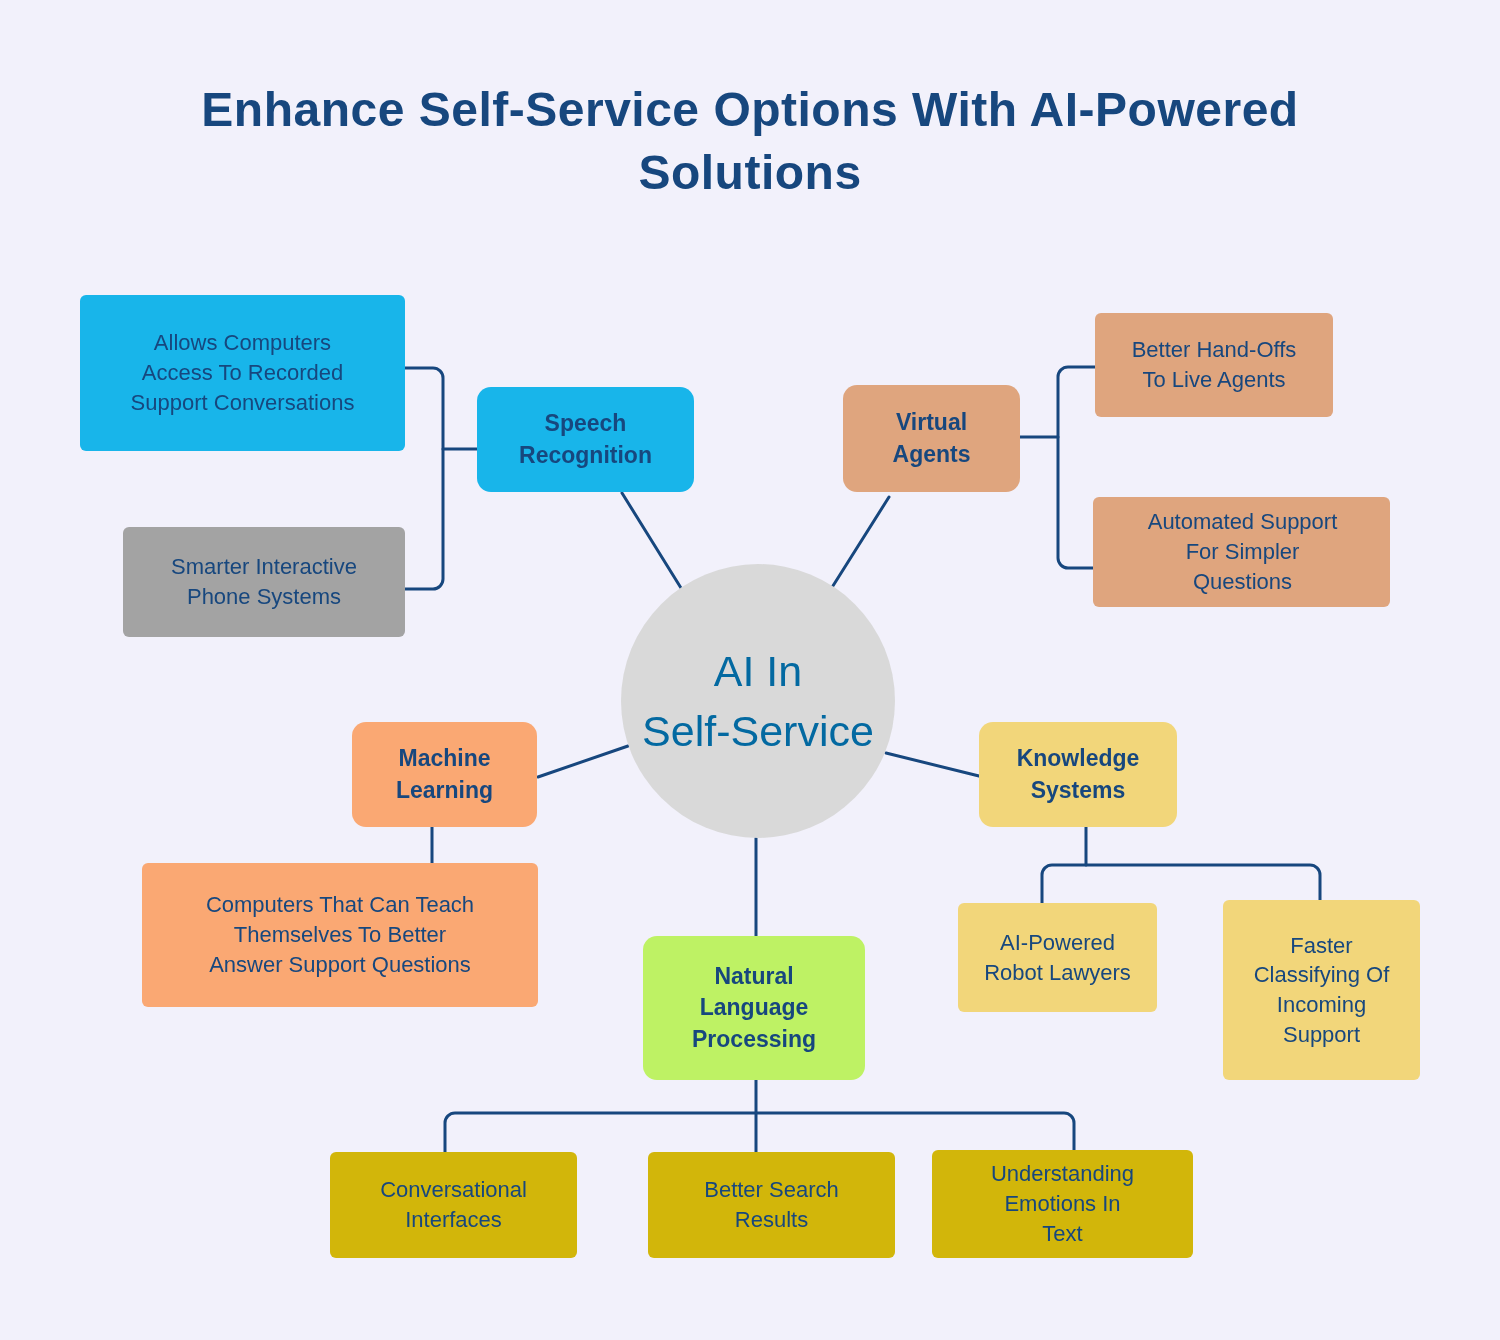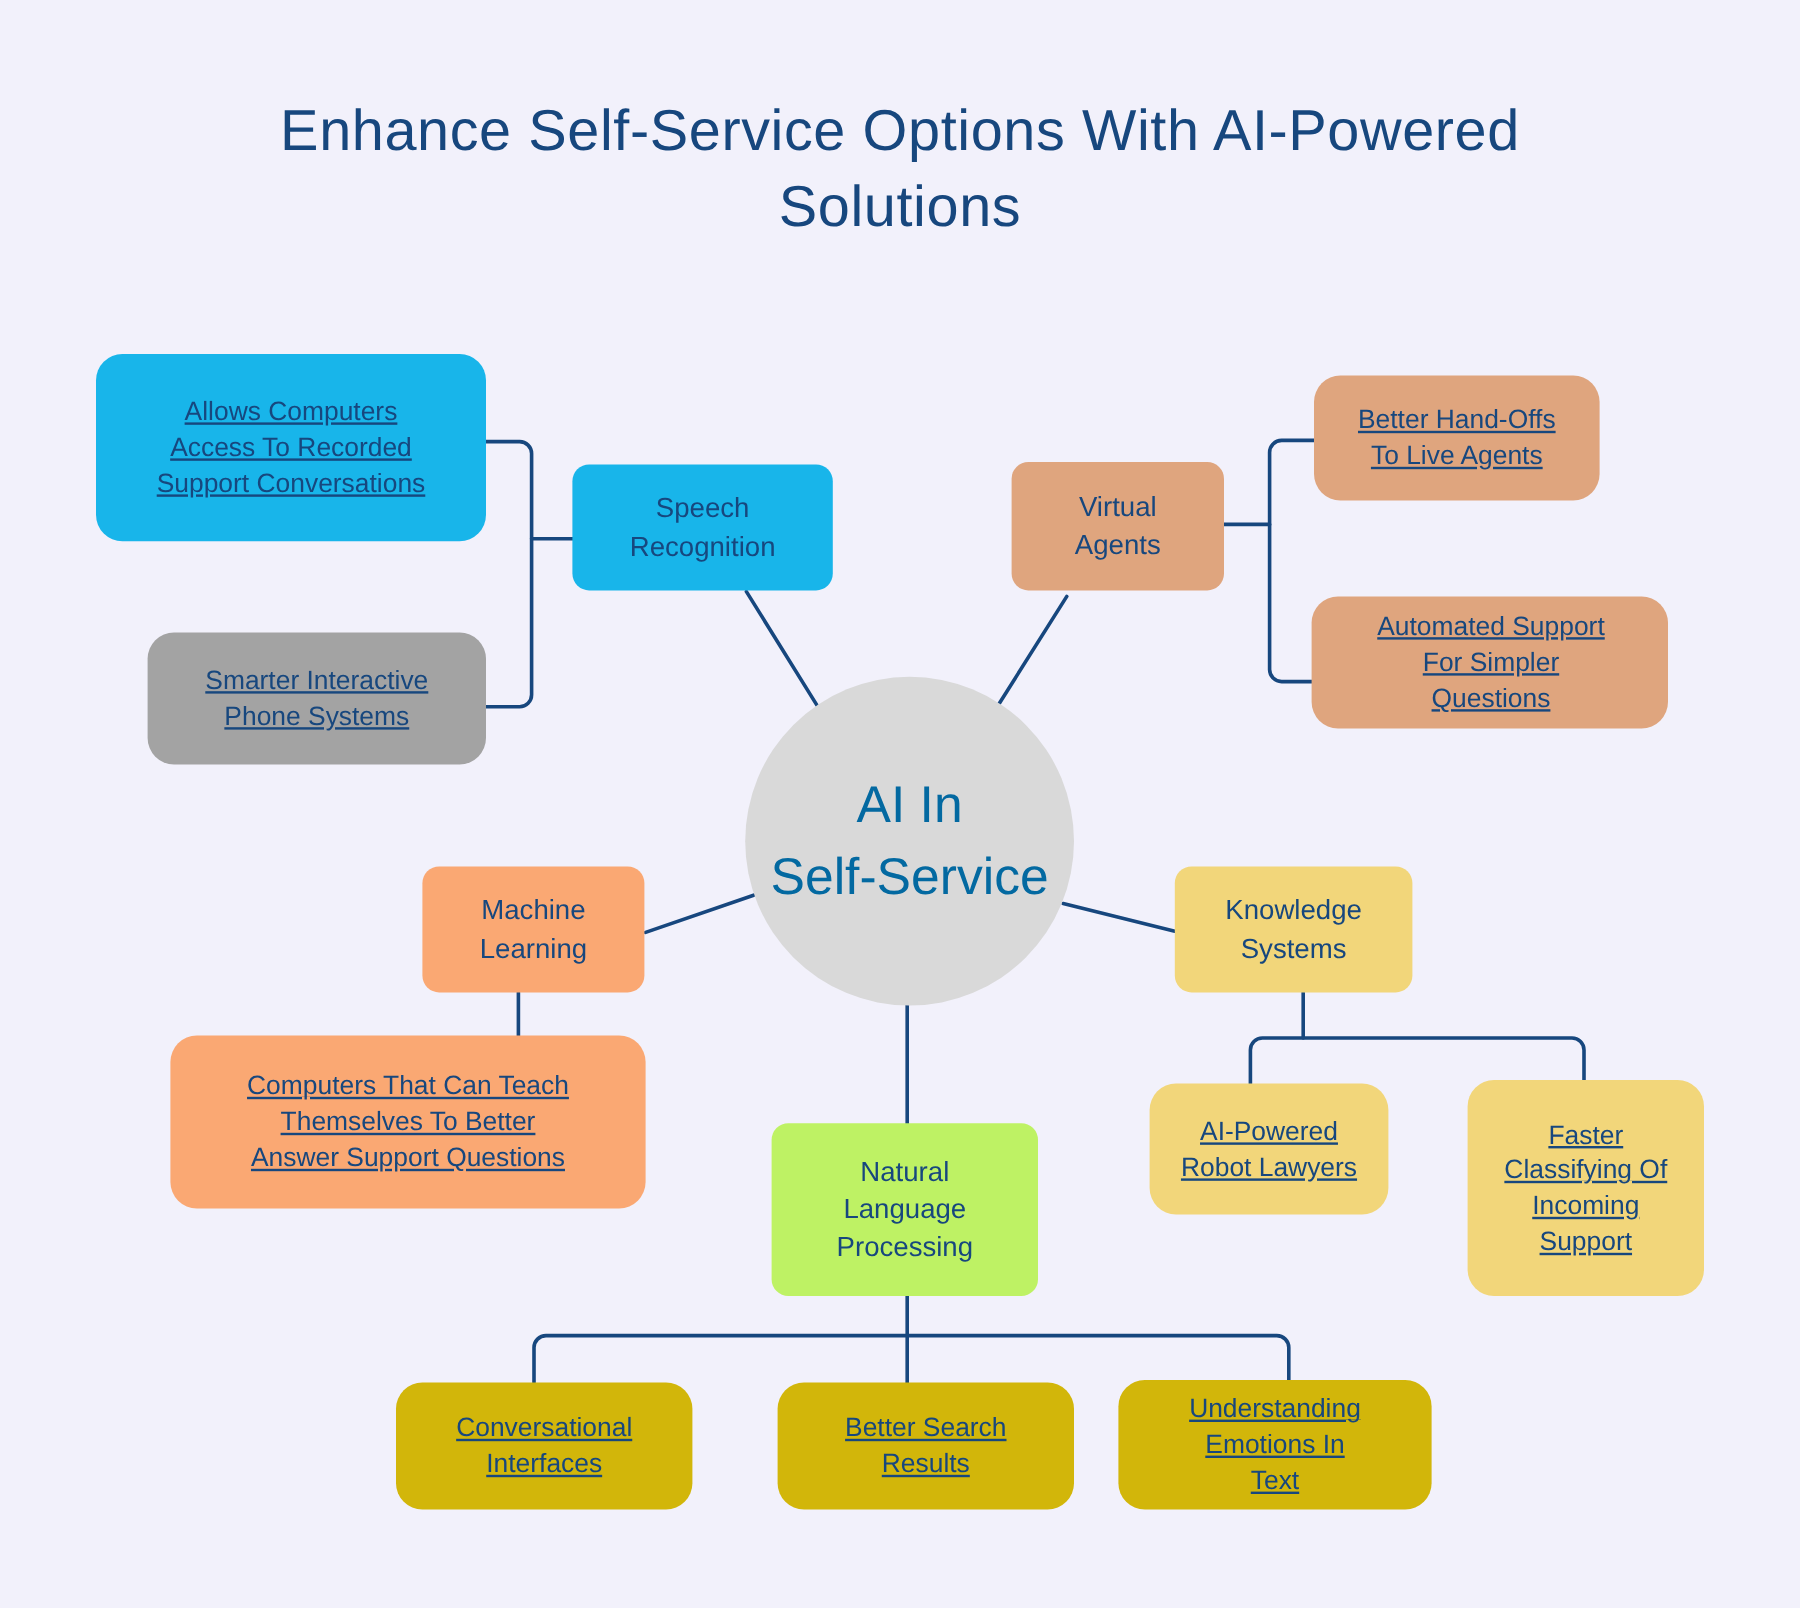--- a/index.html
+++ b/index.html
@@ -1,30 +1,30 @@
 <!DOCTYPE html>
 <html><head>
 <meta charset="utf-8">
 <style>
   html,body{margin:0;padding:0;}
   body{font-family:"Liberation Sans", sans-serif;}
   .canvas{position:relative;width:1500px;height:1340px;overflow:hidden;}
   .title{
     position:absolute;left:0;top:78px;width:1500px;
-    text-align:center;font-size:48px;font-weight:400;line-height:1.32;
+    text-align:center;font-size:48px;font-weight:700;line-height:1.32;
     color:#17477E;white-space:pre-line;letter-spacing:.5px;
   }
   svg.connectors{position:absolute;left:0;top:0;z-index:1;}
   .node{
     position:absolute;z-index:2;display:flex;align-items:center;justify-content:center;
     text-align:center;color:#17477E;white-space:pre-line;box-sizing:border-box;
     padding:0 10px;
   }
-  .child{font-size:22px;font-weight:500;line-height:1.35;border-radius:22px;text-decoration:underline;}
-  .category{font-size:23px;font-weight:400;line-height:1.35;border-radius:14px;}
+  .child{font-size:22px;font-weight:500;line-height:1.35;border-radius:6px;}
+  .category{font-size:23px;font-weight:700;line-height:1.35;border-radius:14px;}
   .hub{
     position:absolute;z-index:2;display:flex;align-items:center;justify-content:center;
     text-align:center;color:#0369a1;border-radius:50%;
     font-size:43px;font-weight:400;line-height:1.4;white-space:pre-line;
   }
   
   #hub{left:621px;top:564px;width:274px;height:274px;}
   #box-speech{left:477px;top:387px;width:217px;height:105px;}
   #box-recorded{left:80px;top:295px;width:325px;height:156px;}
   #box-phone{left:123px;top:527px;width:282px;height:110px;}

